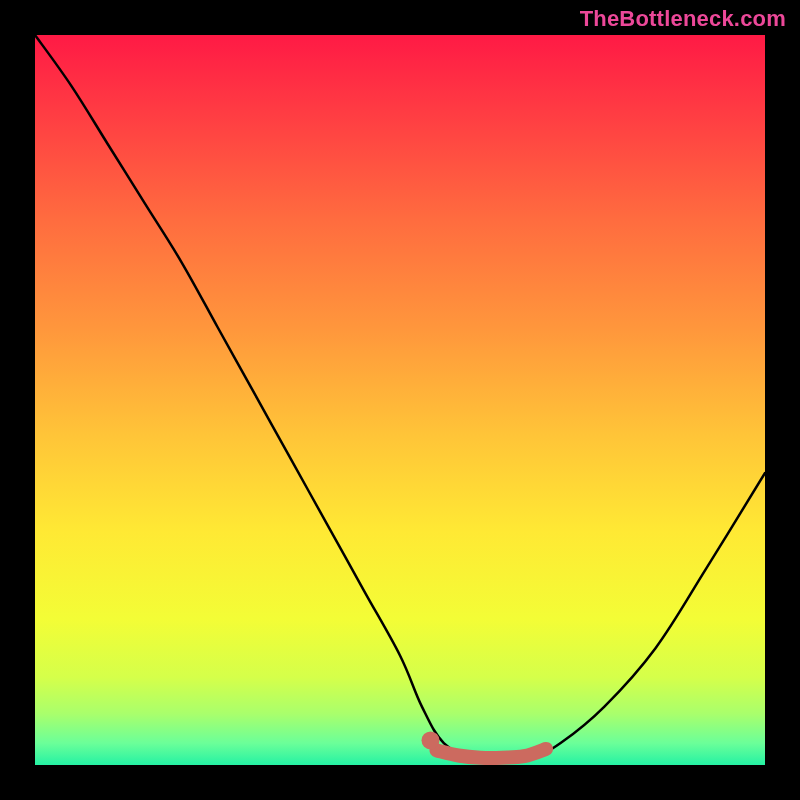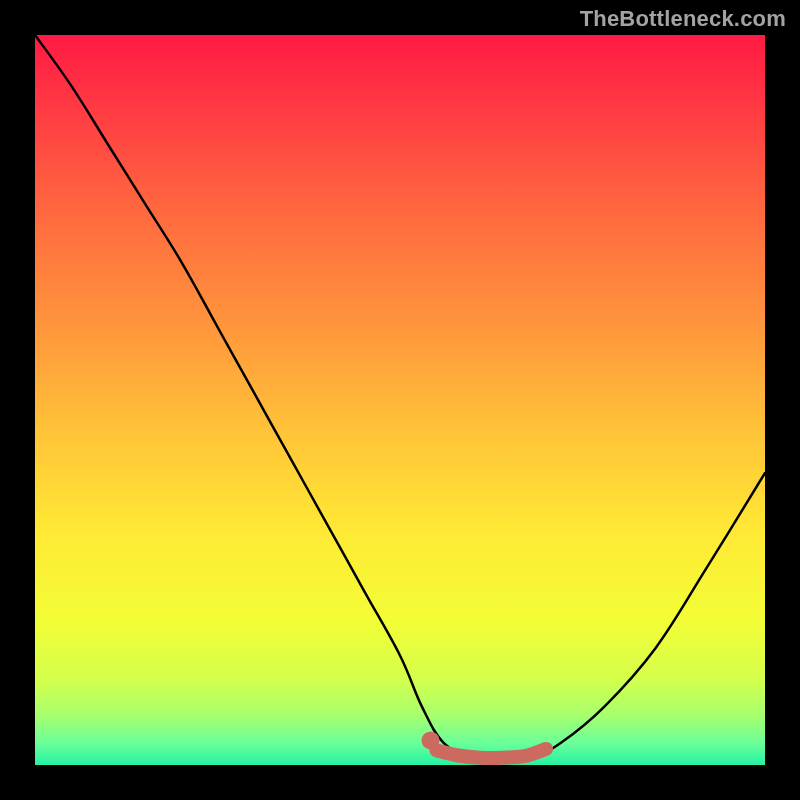--- a/index.html
+++ b/index.html
@@ -14,21 +14,21 @@
   .stage {
     position: relative;
     width: 800px;
     height: 800px;
     background: #000000;
   }
   .watermark {
     position: absolute;
     top: 6px;
     right: 14px;
-    color: #a3a3a3;
+    color: #ec4899;
     font-size: 22px;
     font-weight: 600;
     letter-spacing: 0.2px;
     z-index: 30;
   }
   svg.plot {
     position: absolute;
     left: 0;
     top: 0;
     width: 800px;

